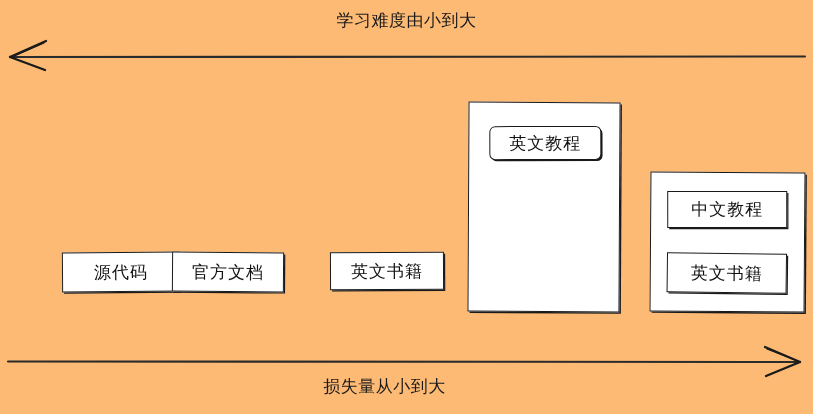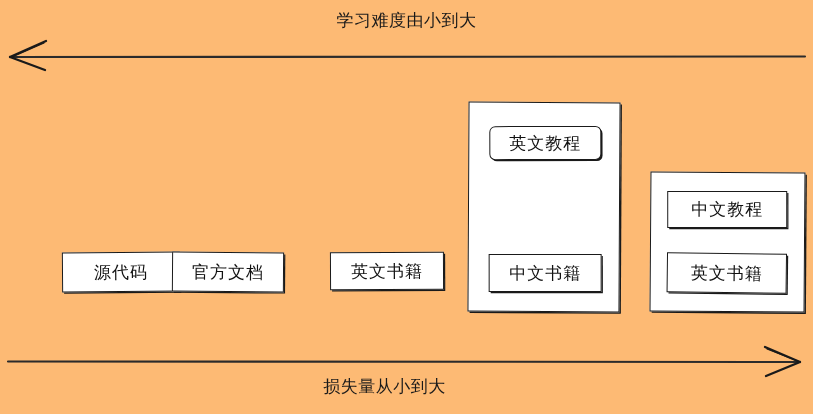--- a/index.html
+++ b/index.html
@@ -94,23 +94,20 @@
   </div>
 
   <div class="node sk3" style="left:330px; top:252px; width:114px; height:38px;">
     <span>英文书籍</span>
   </div>
 
   <div class="group sk4" style="left:468px; top:102px; width:152px; height:210px;">
     <div class="node sk1" style="left:20px; top:23px; width:112px; height:34px;border-radius:6px;">
       <span>英文教程</span>
     </div>
-    <div class="node sk5" style="left:20px; top:151px; width:113px; height:38px;">
-      <span>中文书籍</span>
-    </div>
   </div>
 
   <div class="group sk2" style="left:650px; top:172px; width:155px; height:140px;">
     <div class="node sk1" style="left:16px; top:18px; width:120px; height:37px;">
       <span>中文教程</span>
     </div>
     <div class="node sk4" style="left:16px; top:80px; width:120px; height:40px;">
       <span>英文书籍</span>
     </div>
   </div>

